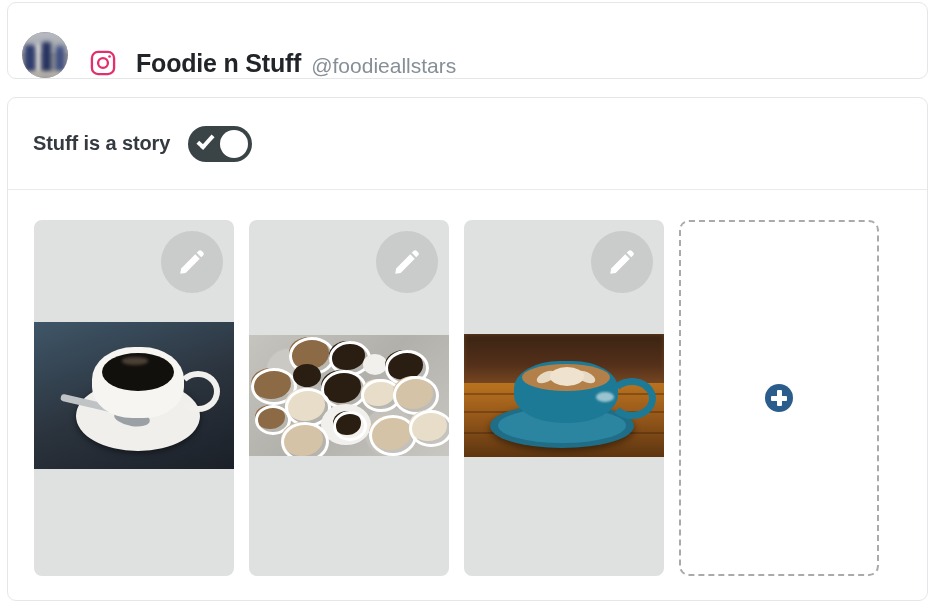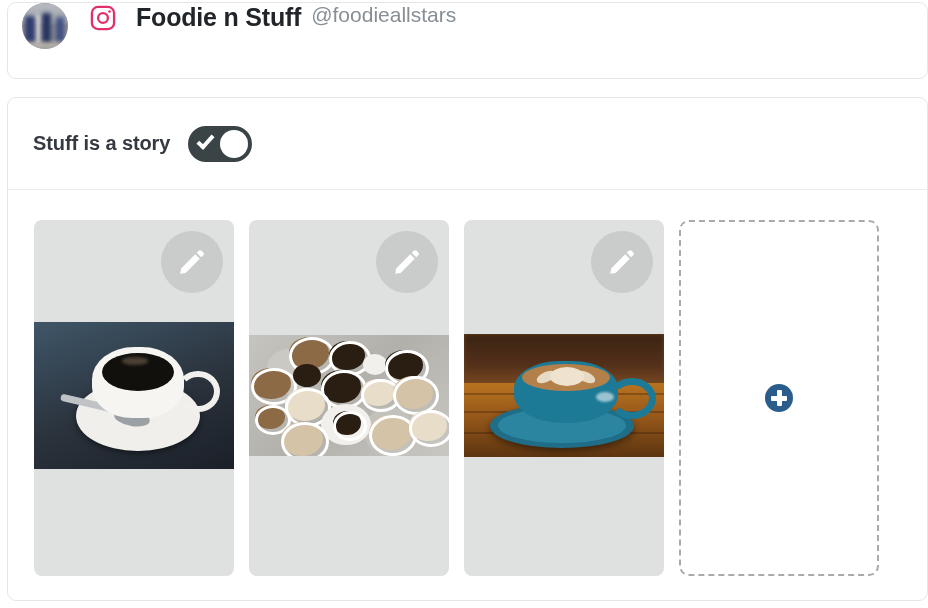--- a/index.html
+++ b/index.html
@@ -31,21 +31,21 @@
   }
 
   
   .account-card {
     position: absolute;
     left: 7px;
     top: 2px;
     width: 921px;
     height: 77px;
     display: flex;
-    align-items: flex-start;
+    align-items: flex-end;
     padding-left: 14px;
     overflow: hidden;
   }
 
   .avatar {
     width: 46px;
     height: 46px;
     border-radius: 50%;
     flex: 0 0 auto;
     overflow: hidden;

